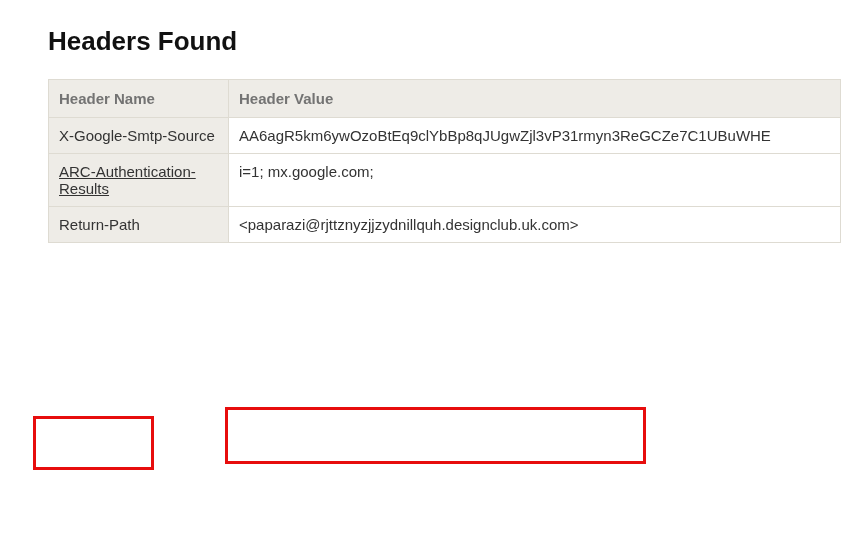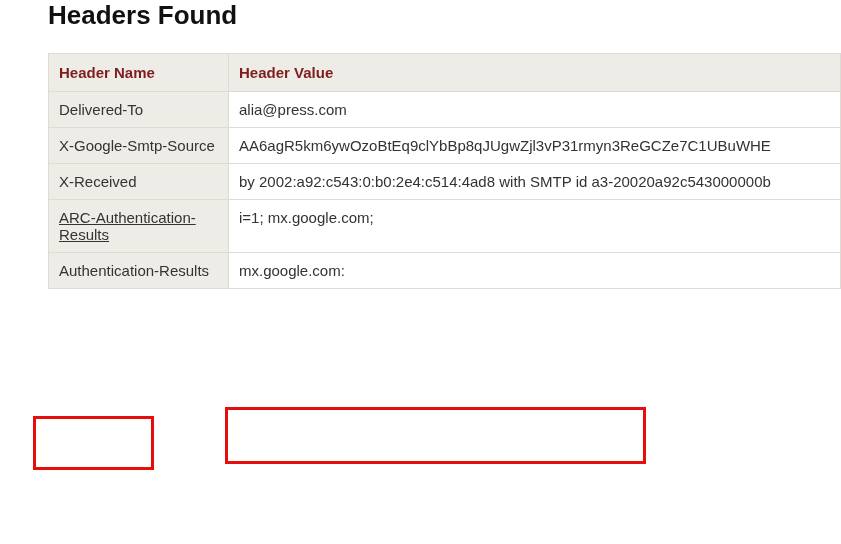--- a/index.html
+++ b/index.html
@@ -17,38 +17,39 @@
       position: relative;
     }
     .page-container {
       padding: 0 0 0 48px;
       width: 100%;
     }
     .section-title {
       font-size: 26px;
       font-weight: 700;
       color: #111;
+      margin-top: 26px;
       margin-bottom: 22px;
     }
     table.headers-table {
       border-collapse: collapse;
       width: 100%;
       table-layout: fixed;
     }
     table.headers-table col.name-col {
       width: 180px;
     }
     table.headers-table col.value-col {
       width: auto;
     }
     table.headers-table th {
       text-align: left;
       font-weight: 700;
       font-size: 15px;
-      color: #7f1d1d;
+      color: #737373;
       background: #eeece7;
       border: 1px solid #dedbd2;
       padding: 10px 10px;
       vertical-align: top;
     }
     table.headers-table td {
       font-size: 15px;
       color: #333;
       border: 1px solid #dedbd2;
       padding: 9px 10px;
@@ -96,37 +97,29 @@
       <col class="value-col">
     </colgroup>
     <thead>
       <tr>
         <th>Header Name</th>
         <th>Header Value</th>
       </tr>
     </thead>
     <tbody>
       <tr>
-        <td class="name-cell">Delivered-To</td>
-        <td class="value-cell">alia@press.com</td>
-      </tr>
-      <tr>
         <td class="name-cell">X-Google-Smtp-Source</td>
         <td class="value-cell">AA6agR5km6ywOzoBtEq9clYbBp8qJUgwZjl3vP31rmyn3ReGCZe7C1UBuWHE</td>
-      </tr>
-      <tr>
-        <td class="name-cell">X-Received</td>
-        <td class="value-cell">by 2002:a92:c543:0:b0:2e4:c514:4ad8 with SMTP id a3-20020a92c543000000b</td>
       </tr>
       <tr>
         <td class="name-cell" style="max-height:36px;text-decoration:underline;">ARC-Authentication-Results</td>
         <td class="value-cell">i=1; mx.google.com;</td>
       </tr>
       <tr>
-        <td class="name-cell">Authentication-Results</td>
-        <td class="value-cell">mx.google.com:</td>
+        <td class="name-cell">Return-Path</td>
+        <td class="value-cell">&lt;paparazi@rjttznyzjjzydnillquh.designclub.uk.com&gt;</td>
       </tr>
     </tbody>
   </table>
 </div>
 
 <div class="highlight-box hl-left"></div>
 <div class="highlight-box hl-right"></div>
 
 </body></html>

